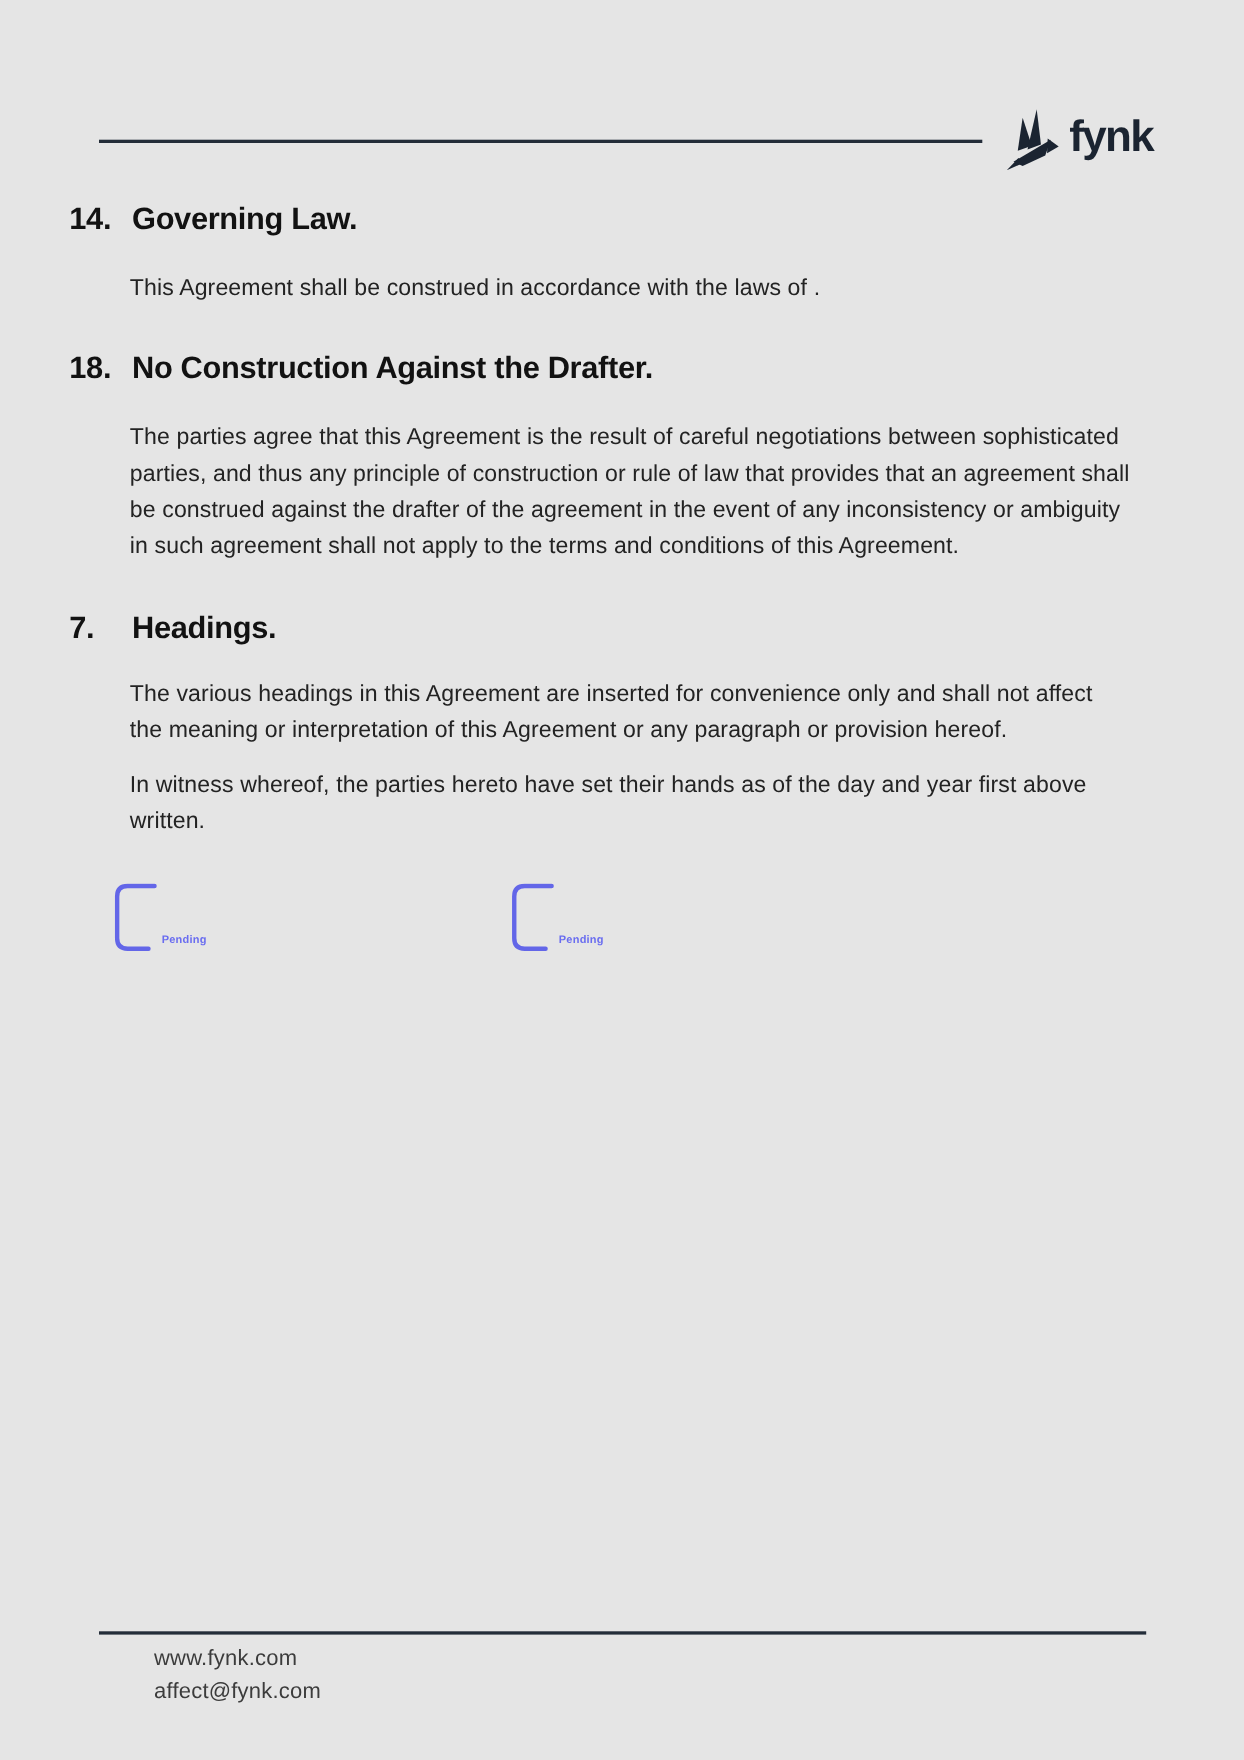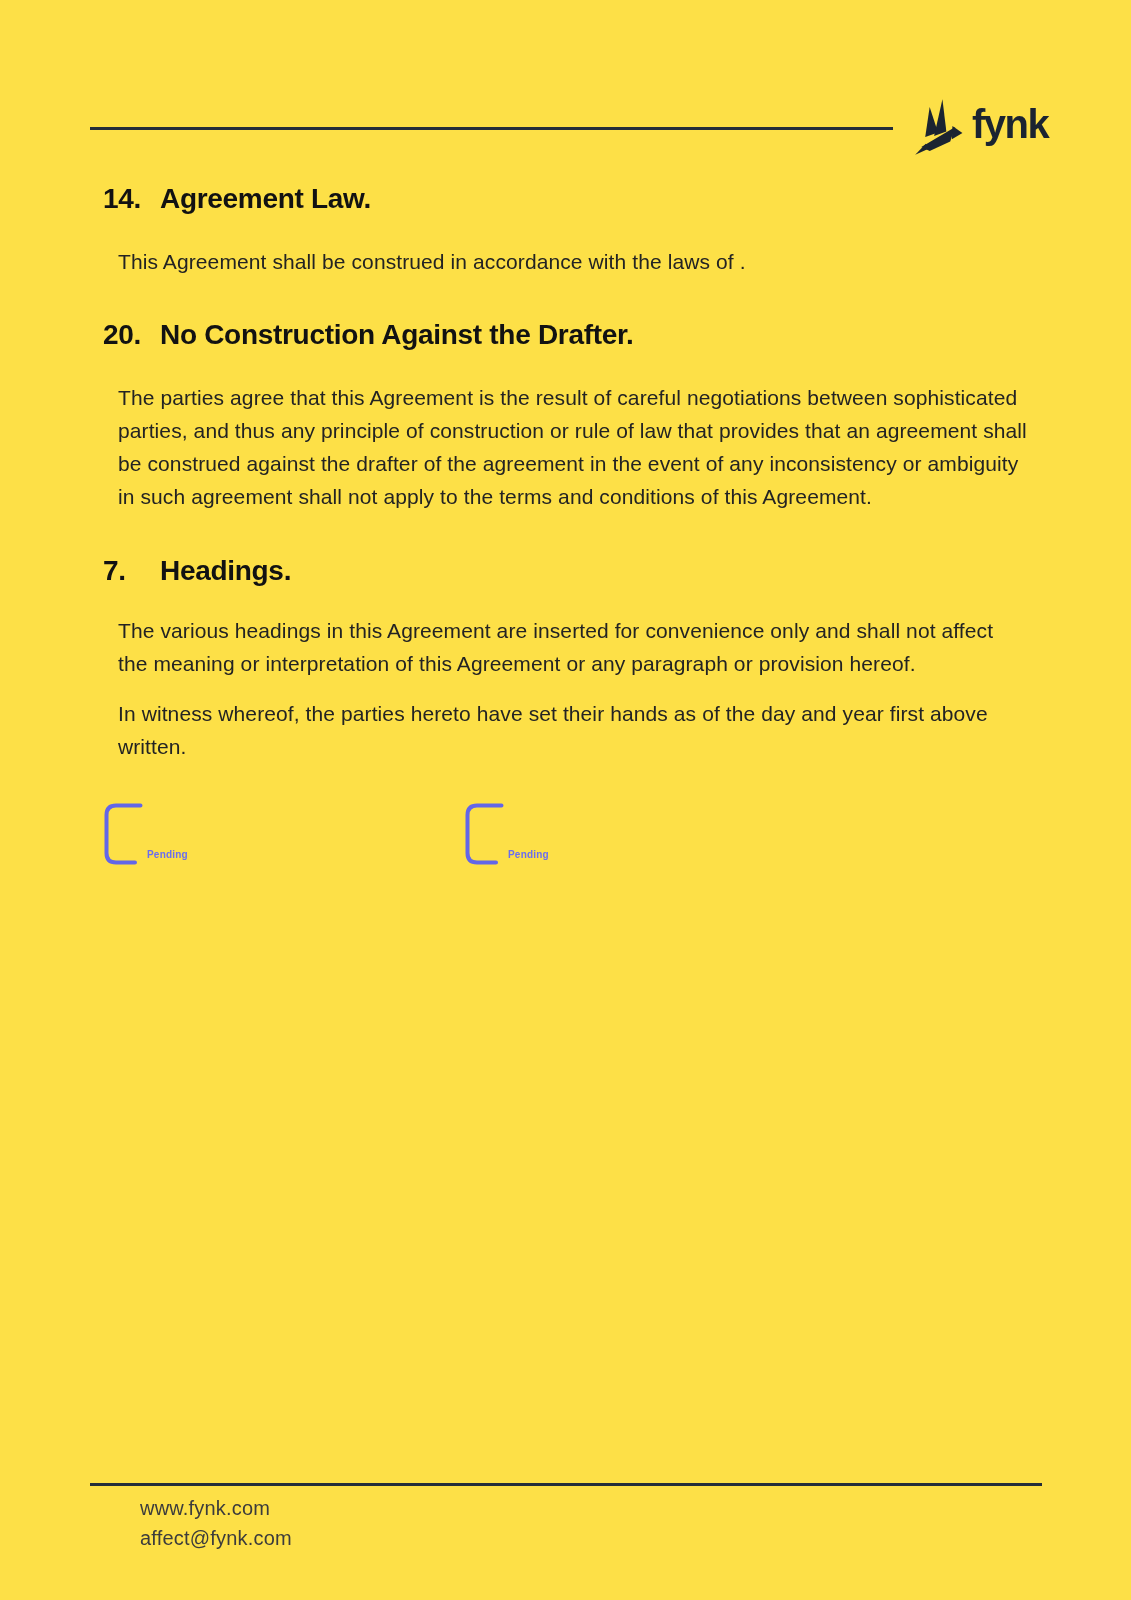--- a/index.html
+++ b/index.html
@@ -1,21 +1,21 @@
 <!DOCTYPE html>
 <html><head>
 <meta charset="utf-8">
 <style>
   * { margin: 0; padding: 0; box-sizing: border-box; }
   html, body { background: #ffffff; }
   .page {
     position: relative;
     width: 1131px;
     height: 1600px;
-    background: #fde047;
+    background: #e5e5e5;
     font-family: "Liberation Sans", sans-serif;
     color: #1f1f1f;
     overflow: hidden;
   }
 
   
   .top-rule {
     position: absolute;
     left: 90px; top: 127px;
     width: 803px; height: 3px;
@@ -42,21 +42,21 @@
   .sec-heading {
     position: absolute;
     left: 63px;
     display: flex;
     font-size: 28px;
     font-weight: 700;
     letter-spacing: -0.3px;
     color: #121212;
     line-height: 1.15;
   }
-  .sec-num { min-width: 57px; margin-left: 40px; }
+  .sec-num { min-width: 57px; }
   .sec-para {
     position: absolute;
     left: 118px;
     width: 910px;
     font-size: 21px;
     line-height: 33px;
     color: #232323;
     letter-spacing: 0.1px;
   }
   #h14 { top: 183px; }
@@ -123,26 +123,26 @@
         <polygon points="15,86 76,50 67,76 30,93"></polygon>
         <polygon points="31,88 4,100 23,80"></polygon>
         <polygon points="71,48 89,61 70,72"></polygon>
       </g>
     </svg>
     <span class="logo-text">fynk</span>
   </div>
 
   <div class="sec-heading" id="h14">
     <span class="sec-num">14.</span>
-    <span class="sec-title">Agreement Law.</span>
+    <span class="sec-title">Governing Law.</span>
   </div>
   <p class="sec-para" id="p14-0">This Agreement shall be construed in accordance with the laws of .</p>
 
   <div class="sec-heading" id="h15">
-    <span class="sec-num">20.</span>
+    <span class="sec-num">18.</span>
     <span class="sec-title">No Construction Against the Drafter.</span>
   </div>
   <p class="sec-para" id="p15-0">The parties agree that this Agreement is the result of careful negotiations between sophisticated parties, and thus any principle of construction or rule of law that provides that an agreement shall be construed against the drafter of the agreement in the event of any inconsistency or ambiguity in such agreement shall not apply to the terms and conditions of this Agreement.</p>
 
   <div class="sec-heading" id="h16">
     <span class="sec-num">7.</span>
     <span class="sec-title">Headings.</span>
   </div>
   <p class="sec-para" id="p16-1">In witness whereof, the parties hereto have set their hands as of the day and year first above written.</p>
   <p class="sec-para" id="p16-0">The various headings in this Agreement are inserted for convenience only and shall not affect the meaning or interpretation of this Agreement or any paragraph or provision hereof.</p>

